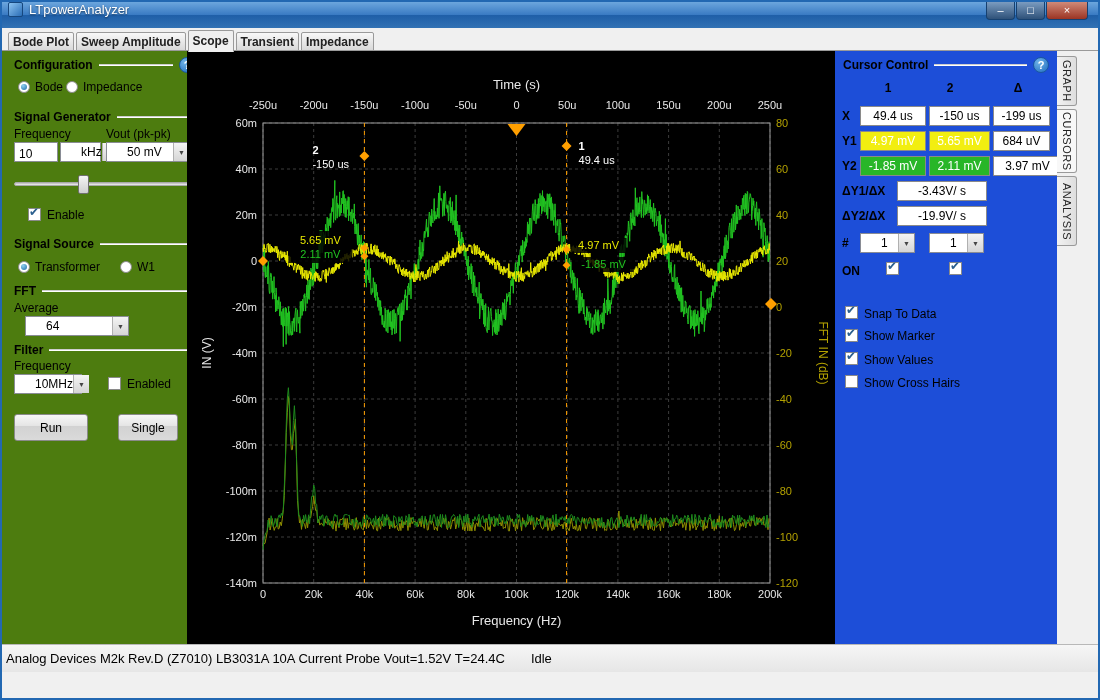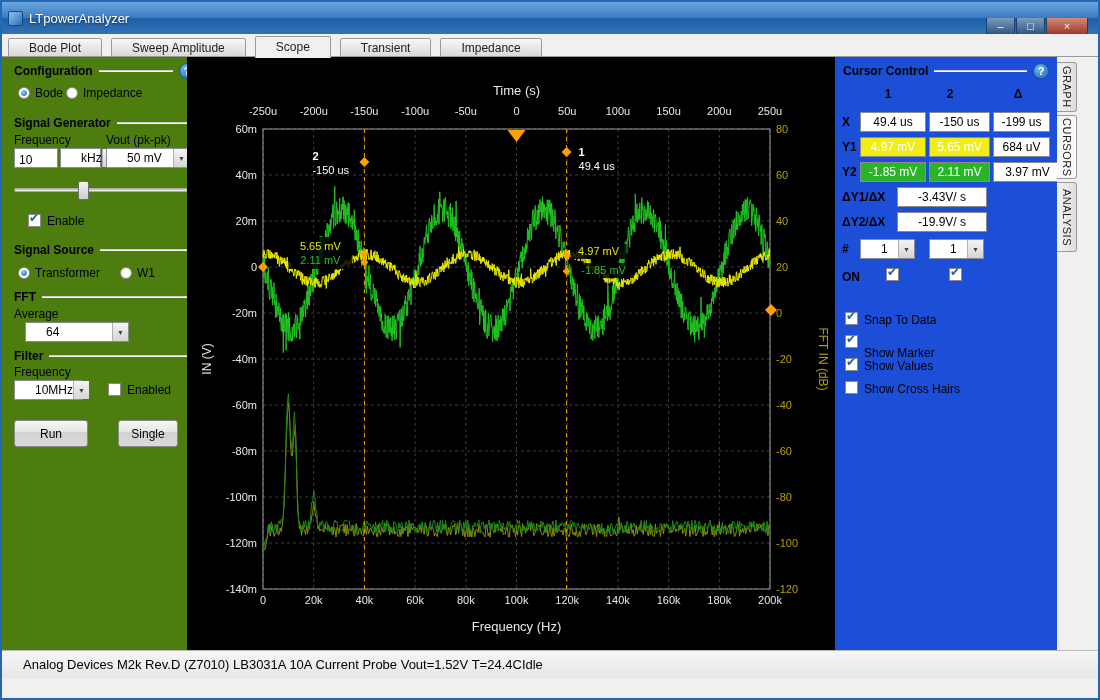--- a/index.html
+++ b/index.html
@@ -3,42 +3,42 @@
 <meta charset="utf-8">
 <style>
   * { margin:0; padding:0; box-sizing:border-box; }
   html,body { width:1100px; height:700px; overflow:hidden; }
   body { font-family:"Liberation Sans",sans-serif; background:#6b6b6b; }
 
   .window { position:relative; width:1100px; height:700px; border:2px solid #2268b2;
             background:#f0f0f0; display:flex; flex-direction:column; }
 
   
-  .titlebar { height:26px; flex:none; display:flex; align-items:center; gap:6px; padding:16px 6px;
+  .titlebar { height:26px; flex:none; display:flex; align-items:flex-start; gap:6px; padding:0 6px;
               background:linear-gradient(#6ca6dd,#3b7cc4 48%,#1f5fa8 52%,#3272b4); }
   .app-icon { width:15px; height:15px; border-radius:2px; border:1px solid #16477e;
               background:linear-gradient(135deg,#8cc4f2,#2a6db6); flex:none; }
   .title-text { color:#fff; font-size:13px; text-shadow:0 1px 2px rgba(0,0,0,.55); }
   .win-btns { margin-left:auto; align-self:flex-start; display:flex; margin-right:4px; }
   .win-btn { width:29px; height:18px; margin-left:1px; display:flex; align-items:center; justify-content:center;
              color:#fff; font-size:11px; line-height:1; border:1px solid #16406f; border-top:none;
              border-radius:0 0 4px 4px; background:linear-gradient(#7b9cc0,#2e5179); }
   .win-btn.close { width:42px; background:linear-gradient(#d08a78,#9c3423); }
 
   
   .menubar { height:26px; flex:none; display:flex; align-items:center; padding-left:8px;
              background:#f0f0f0; }
   .menu-item { font-size:13px; padding:4px 10px; color:#111; }
   .tabstrip { height:23px; flex:none; display:flex; align-items:flex-end; padding-left:6px;
               background:#f0f0f0; position:relative; }
   .tabstrip::after { content:''; position:absolute; left:0; right:0; bottom:0; height:1px;
                      background:#9a9a9a; z-index:0; }
-  .tab { position:relative; z-index:1; font-size:12px; height:19px; line-height:18px; padding:0 20px;
+  .tab { position:relative; z-index:1; font-size:12px; height:19px; line-height:18px; padding:0 4px;
          background:linear-gradient(#f8f8f8,#d9d9d9); border:1px solid #9a9a9a;
-         border-radius:2px 2px 0 0; margin-right:9px; color:#222; }
+         border-radius:2px 2px 0 0; margin-right:2px; color:#222;font-weight:bold; }
   .tab.active { z-index:2; height:22px; line-height:21px; background:#f0f0f0;
                 border-bottom:1px solid #f0f0f0; margin-bottom:-1px; }
 
   
   .main { display:flex; height:593px; flex:none; }
   .left-panel  { width:185px; flex:none; position:relative; background:#4d7c0f; }
   .plot-panel  { width:648px; height:593px; flex:none; position:relative; background:#000; }
   .right-panel { width:222px; flex:none; position:relative; background:#1d4ed8; }
   .side-tabs   { width:21px;  flex:none; position:relative; background:#f0f0f0; }
 
@@ -79,21 +79,21 @@
   .vbox.y1 { background:#f2ee10; color:#fff; }
   .vbox.y2 { background:#28b628; color:#fff; }
 
   .side-tab { position:absolute; left:0; width:20px; writing-mode:vertical-rl; font-size:11px;
               letter-spacing:.5px; color:#222; background:linear-gradient(90deg,#f2f2f2,#dedede);
               border:1px solid #9a9a9a; border-left:none; border-radius:0 3px 3px 0;
               display:flex; align-items:center; justify-content:center; }
   .side-tab.active { background:#f8f8f8; }
 
   .statusbar { height:28px; flex:none; border-top:1px solid #b8b8b8; display:flex; align-items:center;
-               padding-left:21px; font-size:13px; color:#000;
+               gap:26px; padding-left:4px; font-size:13px; color:#000;
                background:linear-gradient(#f6f6f6,#e6e6e6); }
 </style>
 </head>
 <body>
 
 <div class="window">
 
   <div class="titlebar">
     <div class="app-icon"></div>
     <span class="title-text">LTpowerAnalyzer</span>
@@ -356,21 +356,21 @@
           <span class="mark">✔</span>
         </span>
 
       <span class="cb checked" style="left:10px;top:255px">
           <span class="mark">✔</span>
         </span>
       <span class="lbl" style="left:29px;top:256px">Snap To Data</span>
       <span class="cb checked" style="left:10px;top:278px">
           <span class="mark">✔</span>
         </span>
-      <span class="lbl" style="left:29px;top:289px">Show Marker</span>
+      <span class="lbl" style="left:29px;top:278px">Show Marker</span>
       <span class="cb checked" style="left:10px;top:301px">
           <span class="mark">✔</span>
         </span>
       <span class="lbl" style="left:29px;top:302px">Show Values</span>
       <span class="cb" style="left:10px;top:324px"></span>
       <span class="lbl" style="left:29px;top:325px">Show Cross Hairs</span>
     </div>
 
     <div class="side-tabs">
       <div class="side-tab" style="top:5px;height:50px">GRAPH</div>

